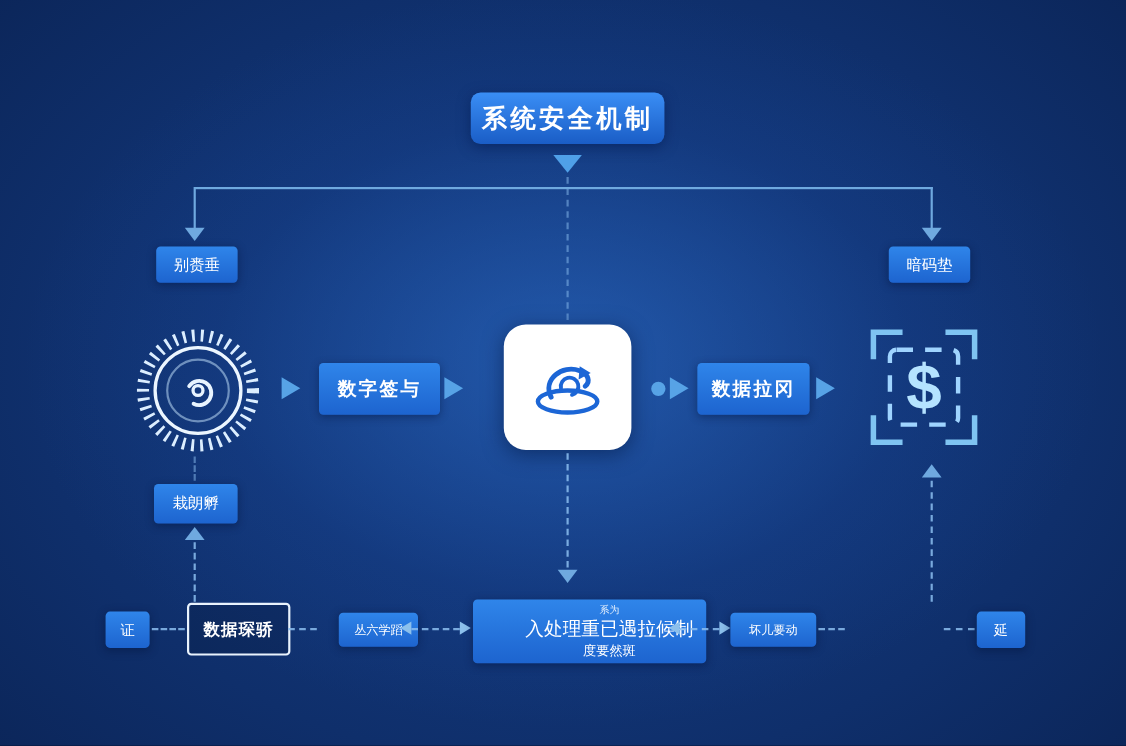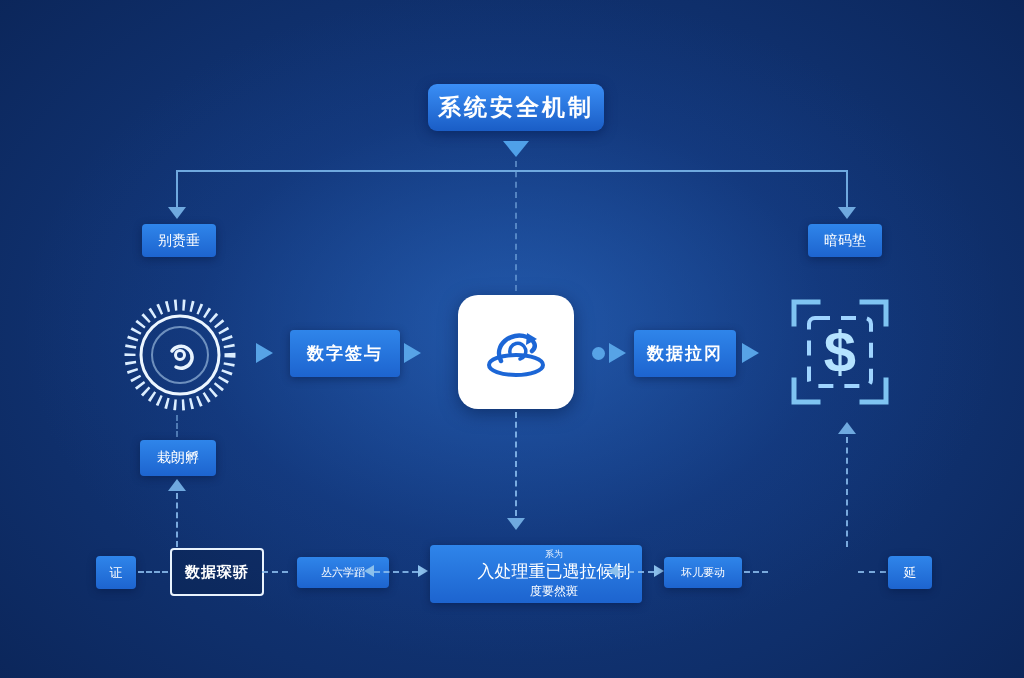--- a/index.html
+++ b/index.html
@@ -142,21 +142,21 @@
   </div>
 
   <div class="dash-h" style="left:138px;top:571px;width:30px;"></div>
 
   <div class="node-outline f15" style="left:170px;top:548px;width:90px;height:44px;">
     <span>数据琛骄</span>
   </div>
 
   <div class="dash-h" style="left:262px;top:571px;width:26px;"></div>
 
-  <div class="node-blue f11" style="left:297px;top:557px;width:92px;height:31px;">
+  <div class="node-blue f11" style="left:308px;top:557px;width:72px;height:31px;">
     <span>丛六学蹈</span>
   </div>
 
   <div class="tip-left" style="left:364px;top:565px;"></div>
   <div class="dash-h" style="left:374px;top:571px;width:44px;"></div>
   <div class="tip-right" style="left:418px;top:565px;"></div>
 
   <div class="node-blue" style="left:430px;top:545px;width:176px;height:58px;padding-left:36px;">
     <div class="center-lines">
       <span class="tiny">系为</span>

